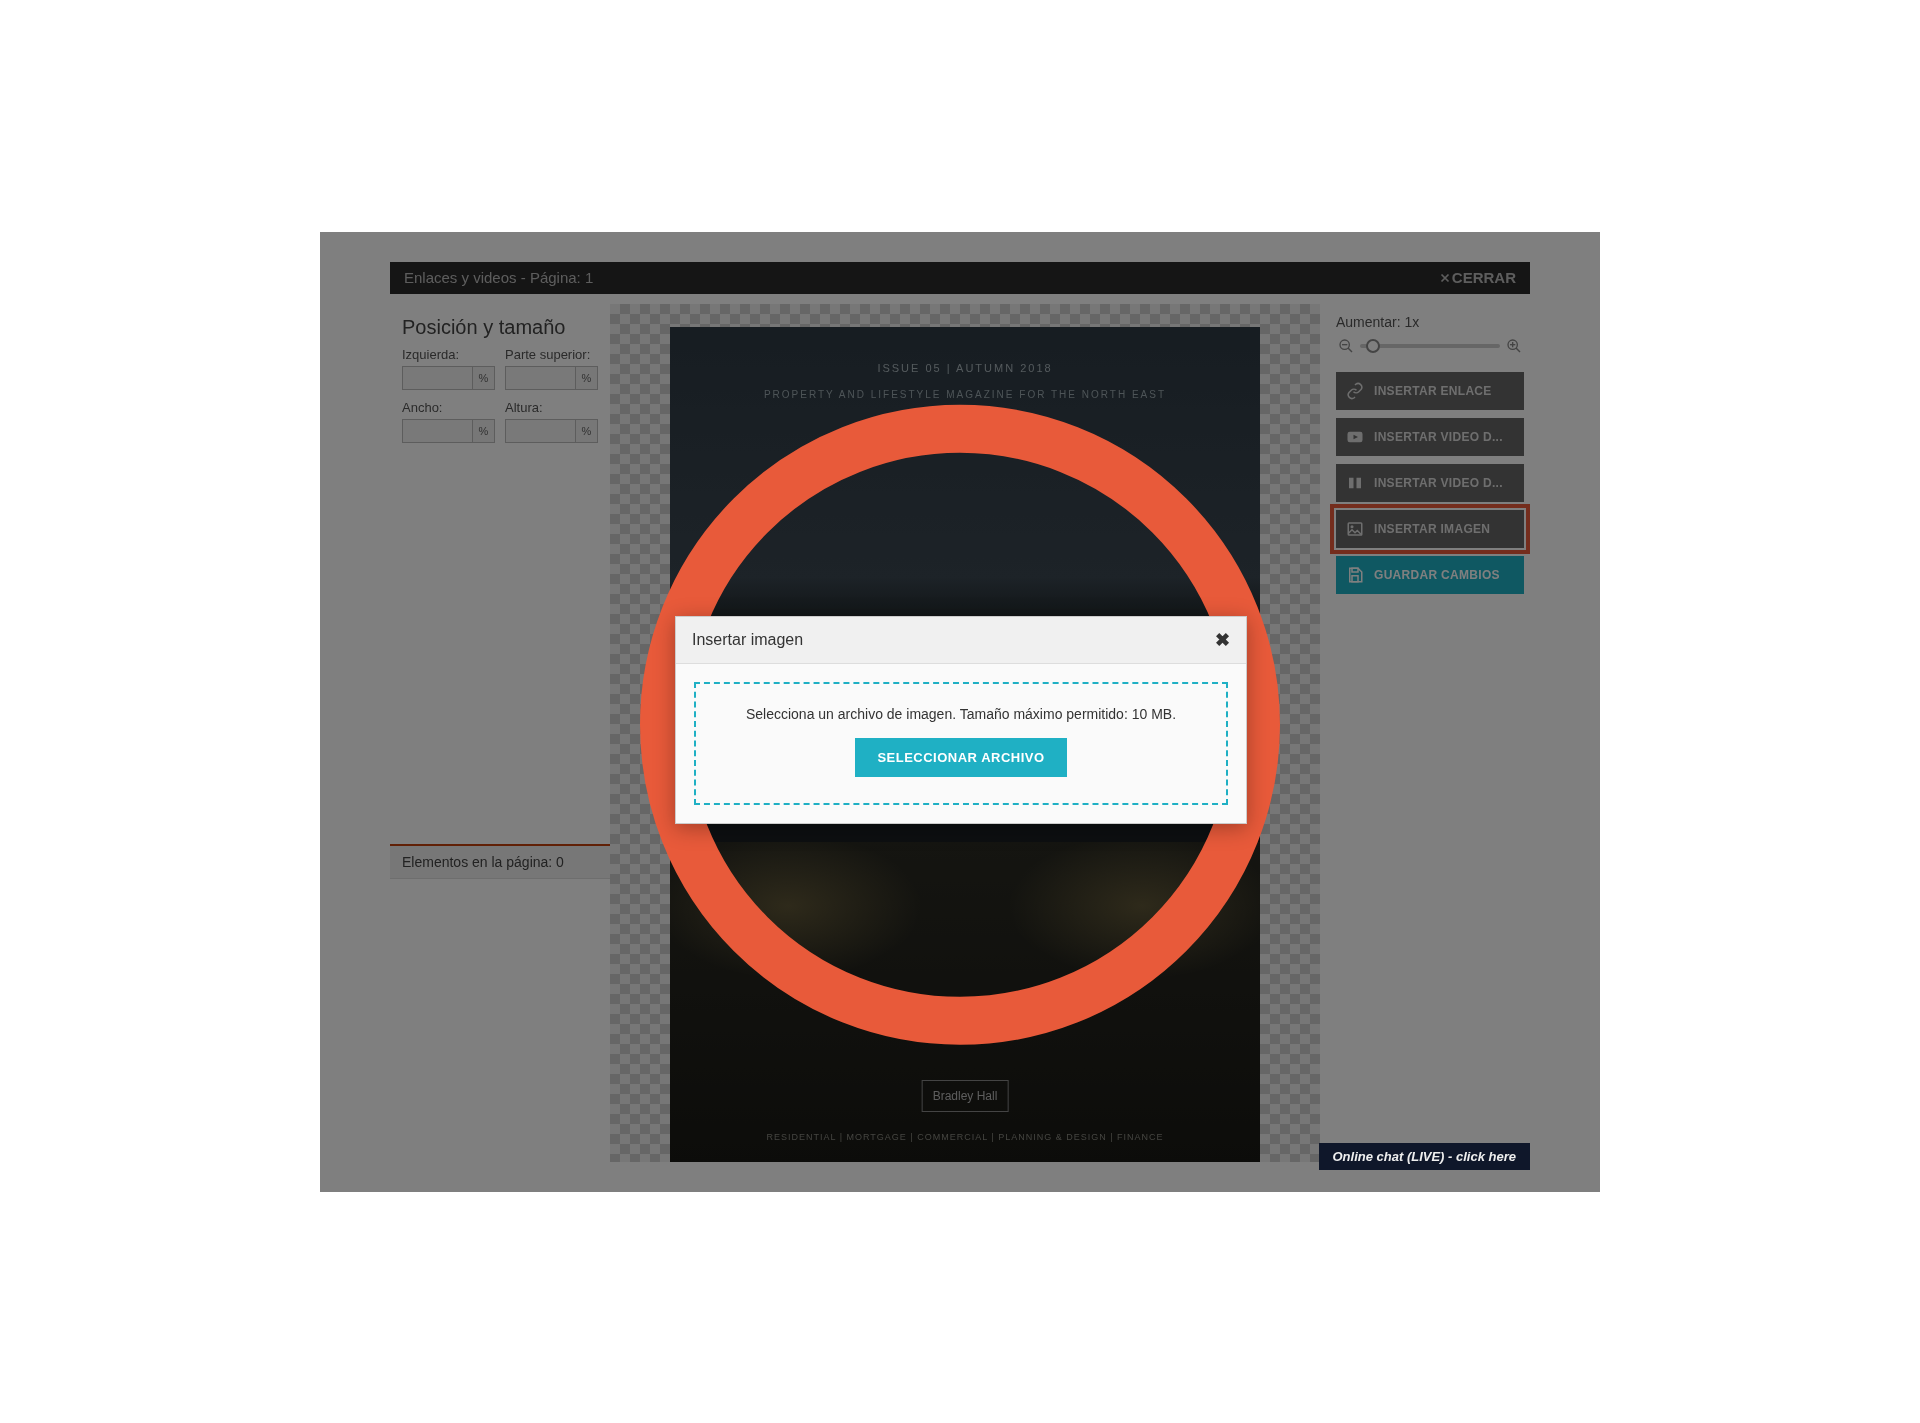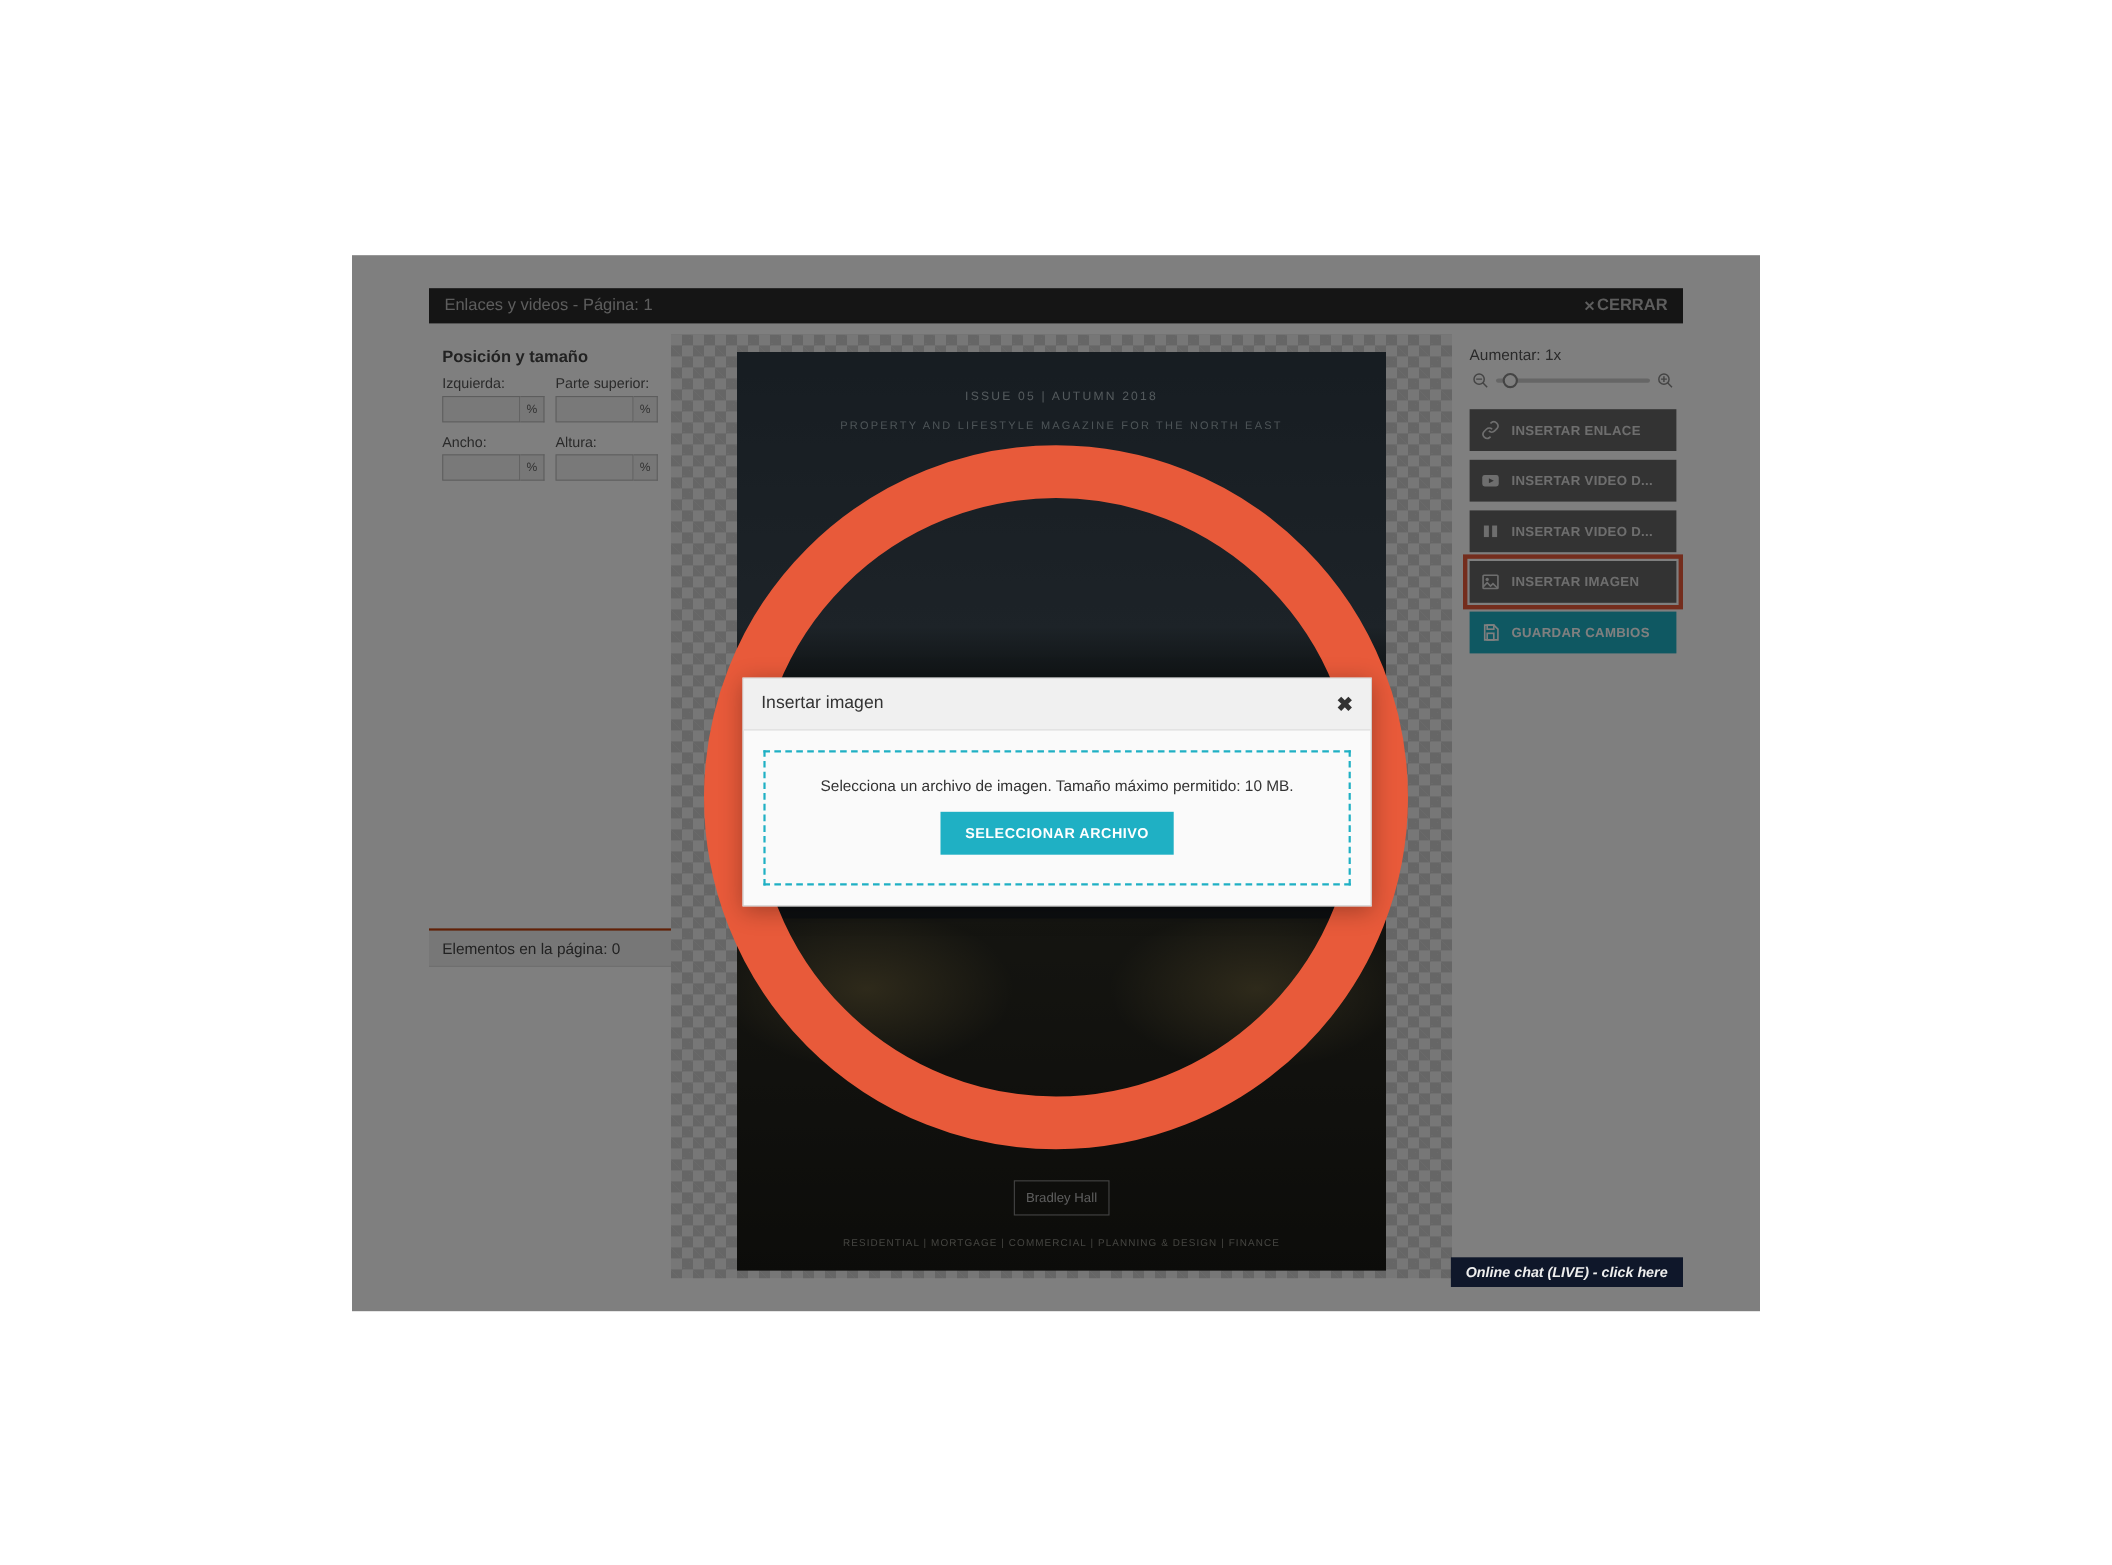--- a/index.html
+++ b/index.html
@@ -10,40 +10,40 @@
 
 .dim { position:absolute; inset:0; background:rgba(0,0,0,0.5); z-index:40; pointer-events:none; }
 
 
 .topbar { position:absolute; left:70px; right:70px; top:30px; height:32px; background:#2a2a2a; color:#bbb; display:flex; align-items:center; justify-content:space-between; padding:0 14px; font-size:15px; z-index:10;text-align:center; }
 .topbar .close { display:flex; align-items:center; gap:0; font-weight:bold; cursor:pointer; }
 .topbar .close svg { width:14px; height:14px; fill:#bbb; }
 
 
 .leftpanel { position:absolute; left:70px; top:72px; width:220px; bottom:30px; background:#fff; z-index:10; padding:12px; font-size:14px; color:#444; }
-.leftpanel h4 { font-weight:bold; font-size:15px; margin-bottom:8px; }
+.leftpanel h4 { font-weight:normal; font-size:20px; margin-bottom:8px; }
 .fieldrow { display:flex; gap:10px; margin-bottom:10px; }
 .field { flex:1; }
 .field label { font-size:13px; color:#555; display:block; margin-bottom:4px; }
 .field .inputwrap { display:flex; }
 .field input { flex:1; width:60px; height:24px; border:1px solid #bbb; background:#f3f3f3; font-size:12px; padding:0 4px; }
 .field .unit { width:22px; height:24px; border:1px solid #bbb; border-left:none; background:#eee; display:flex; align-items:center; justify-content:center; font-size:11px; color:#666; }
 .elements-header { position:absolute; left:0; right:0; top:540px; background:#eee; padding:8px 12px; font-size:14px; color:#444; border-top:2px solid #c2410c; border-bottom:1px solid #ddd; }
 
 
 .canvas { position:absolute; left:290px; top:72px; right:280px; bottom:30px; z-index:10;
   background-image:
     linear-gradient(45deg,#ccc 25%,transparent 25%),
     linear-gradient(-45deg,#ccc 25%,transparent 25%),
     linear-gradient(45deg,transparent 75%,#ccc 75%),
     linear-gradient(-45deg,transparent 75%,#ccc 75%);
   background-size:20px 20px;
   background-position:0 0,0 10px,10px -10px,-10px 0;
   background-color:#eee;
-  display:flex; align-items:center; justify-content:center;
+  display:flex; align-items:flex-end; justify-content:center;
 }
 .page { margin-top:10px; width:590px; height:835px; background:linear-gradient(#2e3a44 0%, #3a4650 30%, #1a1f22 60%, #1a1a18 100%); position:relative; color:#d8d4c8; text-align:center; overflow:hidden; }
 .page .issue { margin-top:35px; font-size:11px; letter-spacing:2px; color:#a8b4ba; }
 .page .title { margin-top:25px; font-size:72px; letter-spacing:18px; font-weight:300; color:#cfcabb; font-family: Georgia, serif; }
 .page .sub { margin-top:15px; font-size:10px; letter-spacing:2px; color:#9aa8ae; }
 .page .logo { position:absolute; bottom:50px; left:50%; transform:translateX(-50%); border:1px solid #888; padding:8px 10px; font-size:12px; color:#bbb; }
 .page .footer { position:absolute; bottom:20px; left:0; right:0; font-size:9px; letter-spacing:1px; color:#8a8a82; }
 .page .ground { position:absolute; bottom:0; left:0; right:0; height:320px; background:radial-gradient(ellipse at 20% 20%, rgba(255,220,120,0.25) 0%, transparent 20%), radial-gradient(ellipse at 80% 20%, rgba(255,220,120,0.25) 0%, transparent 20%), linear-gradient(#2a2a22, #191915); }
 .page .trees { position:absolute; top:250px; left:0; right:0; height:80px; background:linear-gradient(transparent, rgba(10,15,10,0.8)); }
 

